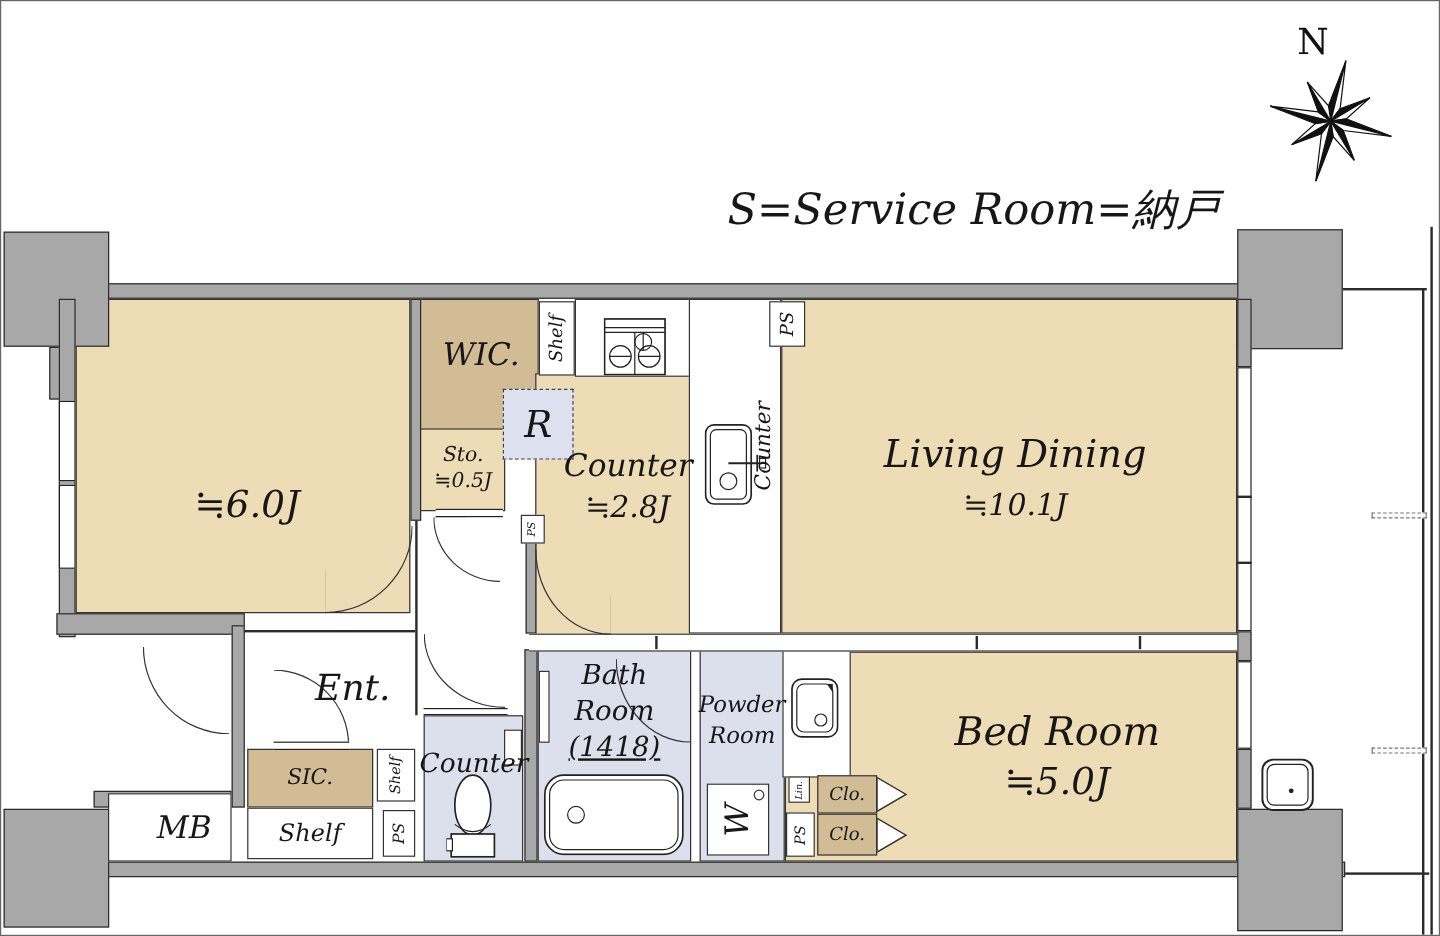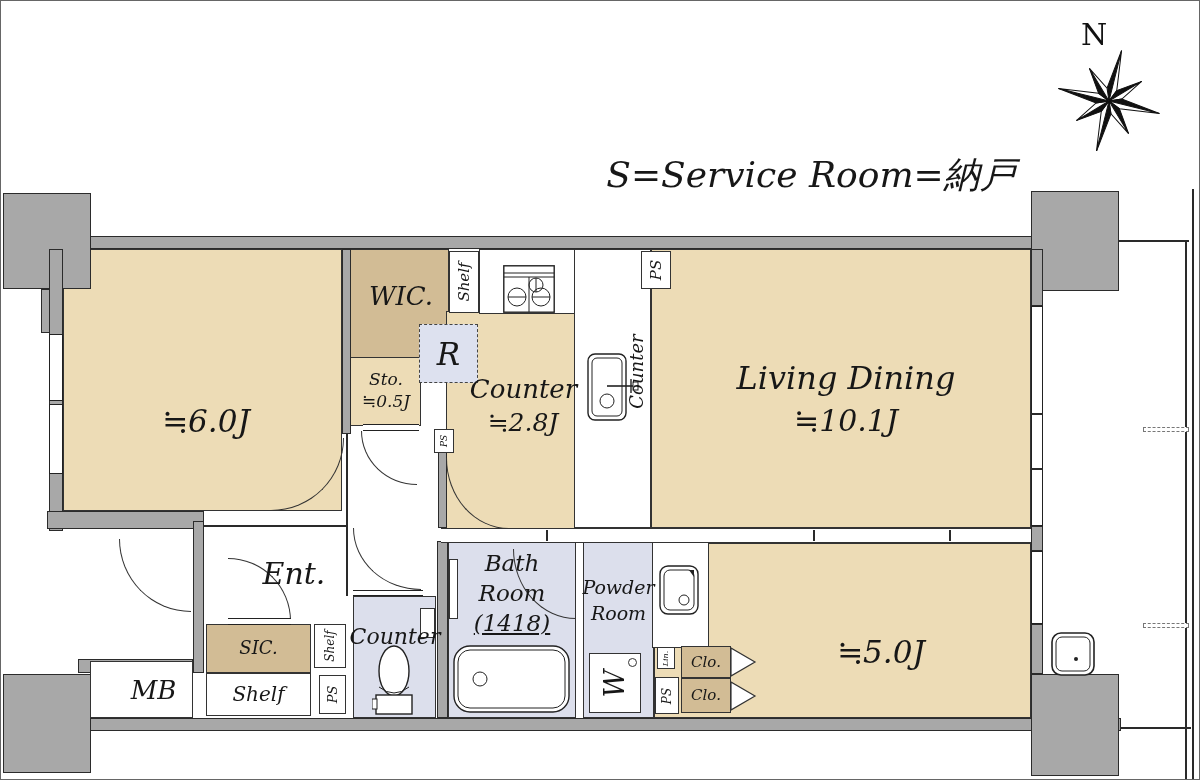--- a/index.html
+++ b/index.html
@@ -193,21 +193,22 @@
   </svg>
 
   <div class="lbl" style="left:75px;top:400px;width:260px;height:40px;font-size:31px;text-align:center;">≒6.0J</div>
   <div class="lbl" style="left:352px;top:278px;width:96px;height:34px;font-size:26px;">WIC.</div>
   <div class="lbl" style="left:350px;top:368px;width:70px;height:20px;font-size:17px;">Sto.</div>
   <div class="lbl" style="left:346px;top:390px;width:78px;height:20px;font-size:17px;">≒0.5J</div>
   <div class="lbl" style="left:418px;top:325px;width:59px;height:55px;font-size:31px;">R</div>
   <div class="lbl" style="left:460px;top:372px;width:125px;height:32px;font-size:26px;">Counter</div>
   <div class="lbl" style="left:462px;top:406px;width:120px;height:30px;font-size:25px;">≒2.8J</div>
   <div class="lbl" style="left:660px;top:355px;width:370px;height:44px;font-size:32px;">Living Dining</div>
-  <div class="lbl" style="left:660px;top:399px;width:370px;height:40px;font-size:30px;">≒10.1J</div>
+  <div class="lbl" style="left:660px;top:399px;width:370px;height:40px;font-size:25px;">≒10.1J</div>
+  <div class="lbl" style="left:740px;top:588px;width:280px;height:40px;font-size:33px;">Bed Room</div>
   <div class="lbl" style="left:740px;top:632px;width:280px;height:38px;font-size:31px;">≒5.0J</div>
   <div class="lbl" style="left:455px;top:548px;width:112px;height:28px;font-size:23px;">Bath</div>
   <div class="lbl" style="left:455px;top:578px;width:112px;height:28px;font-size:23px;">Room</div>
   <div class="lbl" style="left:455px;top:608px;width:112px;height:28px;font-size:23px;text-decoration:underline;">(1418)</div>
   <div class="lbl" style="left:582px;top:574px;width:71px;height:24px;font-size:19px;">Powder</div>
   <div class="lbl" style="left:582px;top:600px;width:71px;height:24px;font-size:19px;">Room</div>
   <div class="lbl" style="left:354px;top:622px;width:80px;height:26px;font-size:22px;">Counter</div>
   <div class="lbl" style="left:248px;top:554px;width:90px;height:36px;font-size:30px;">Ent.</div>
   <div class="lbl" style="left:215px;top:634px;width:85px;height:24px;font-size:18px;">SIC.</div>
   <div class="lbl" style="left:205px;top:680px;width:105px;height:26px;font-size:20px;">Shelf</div>

